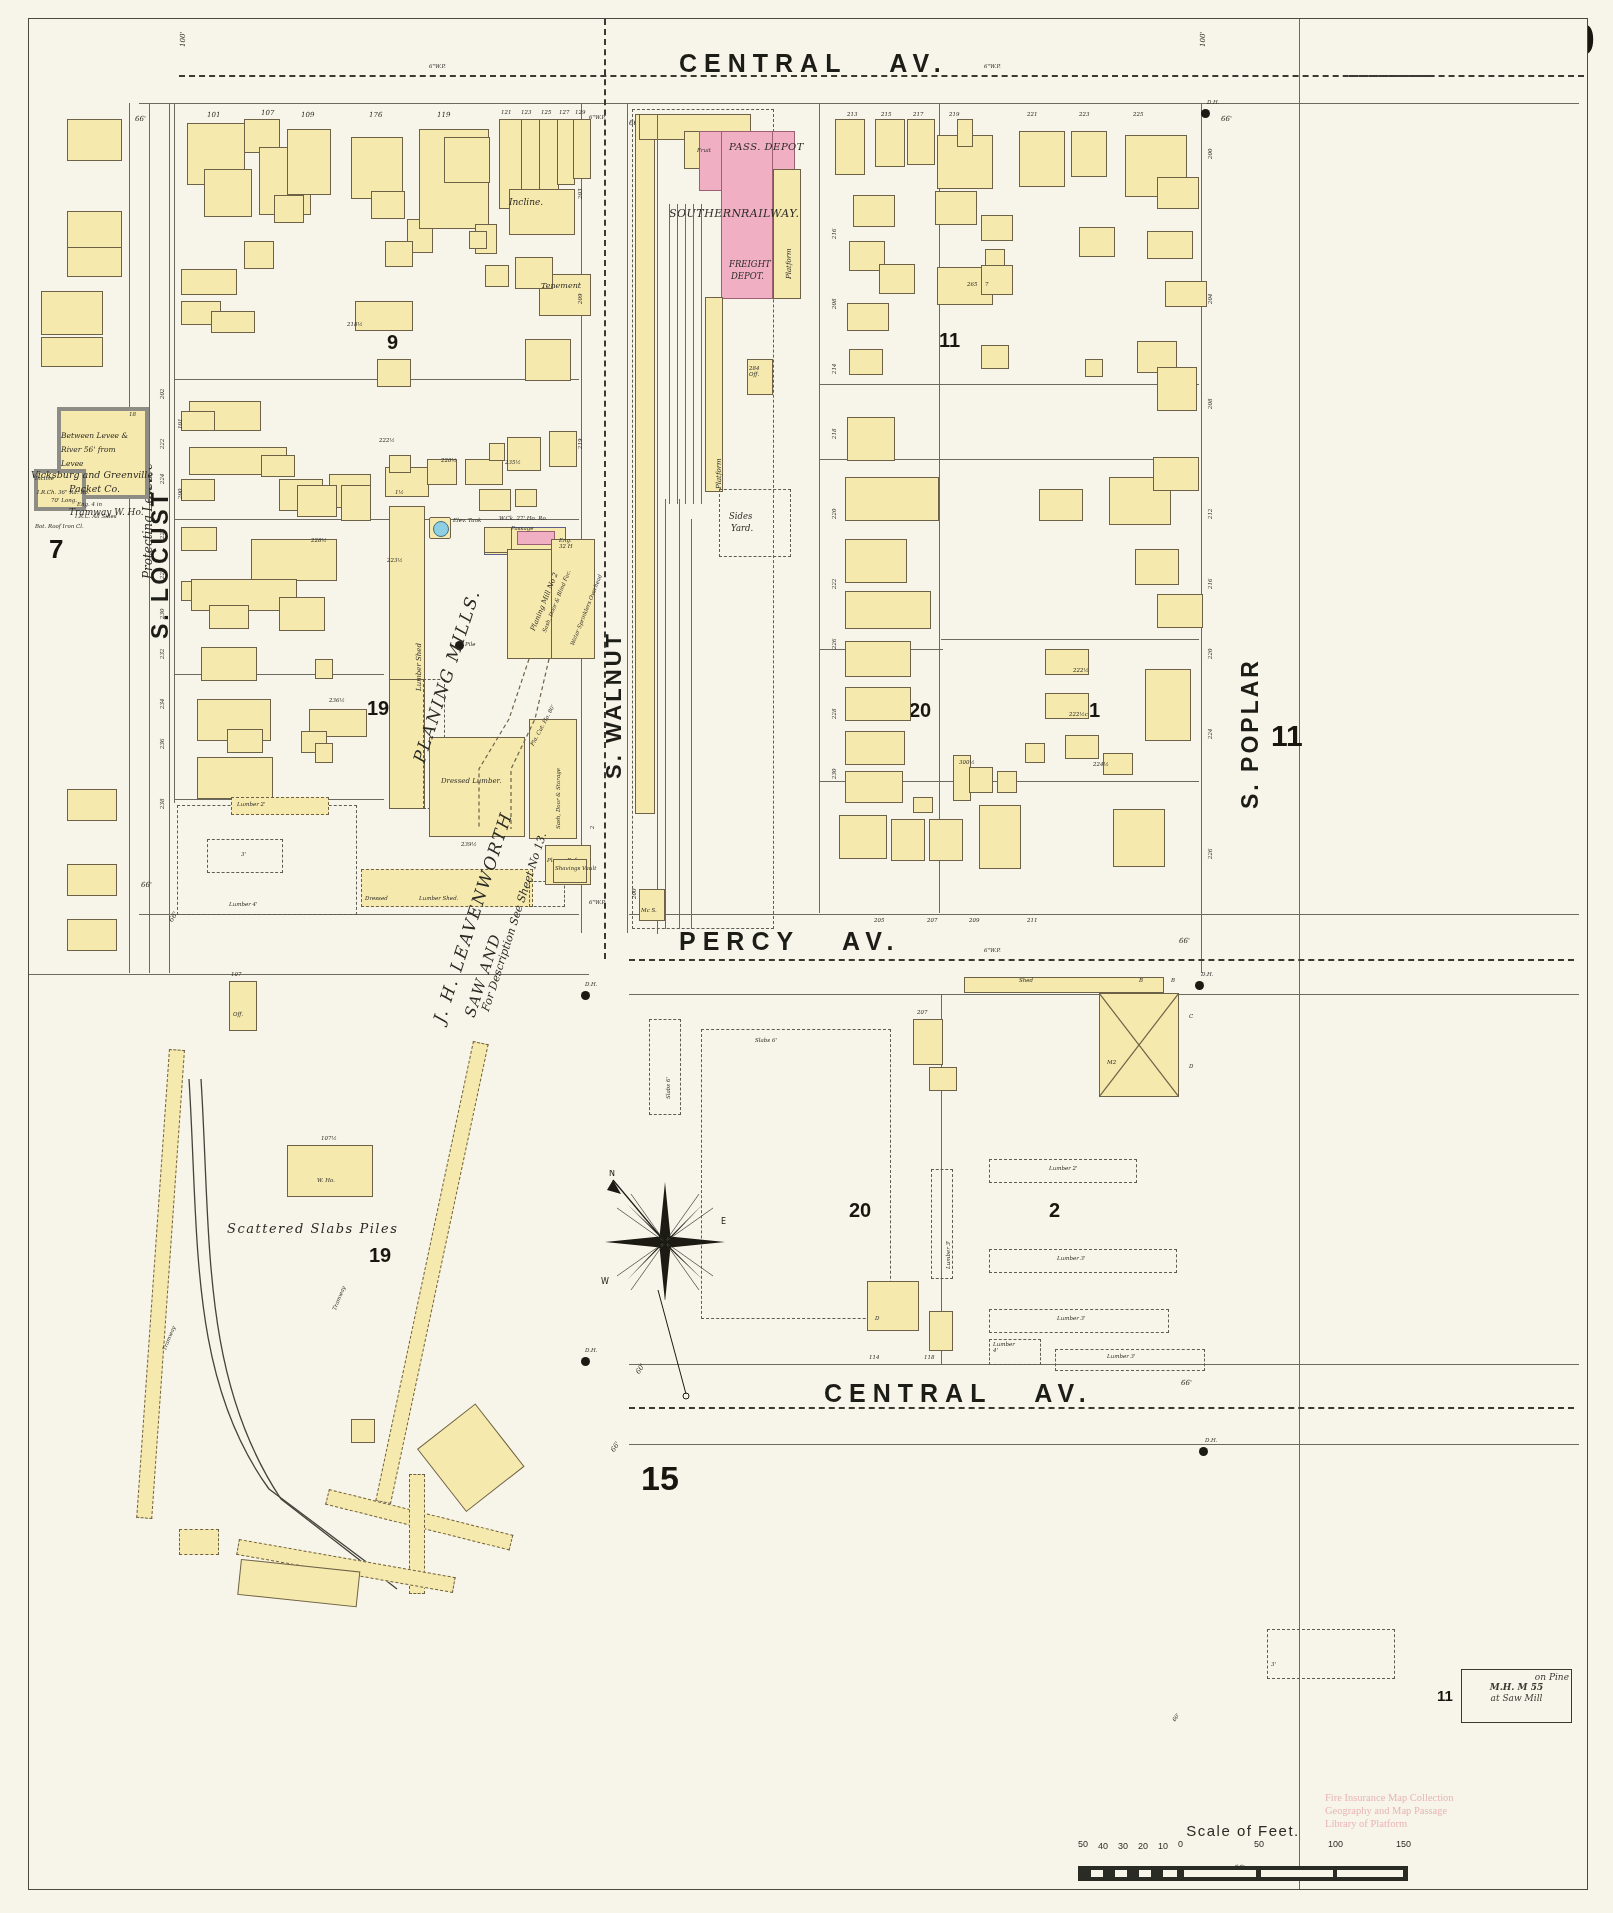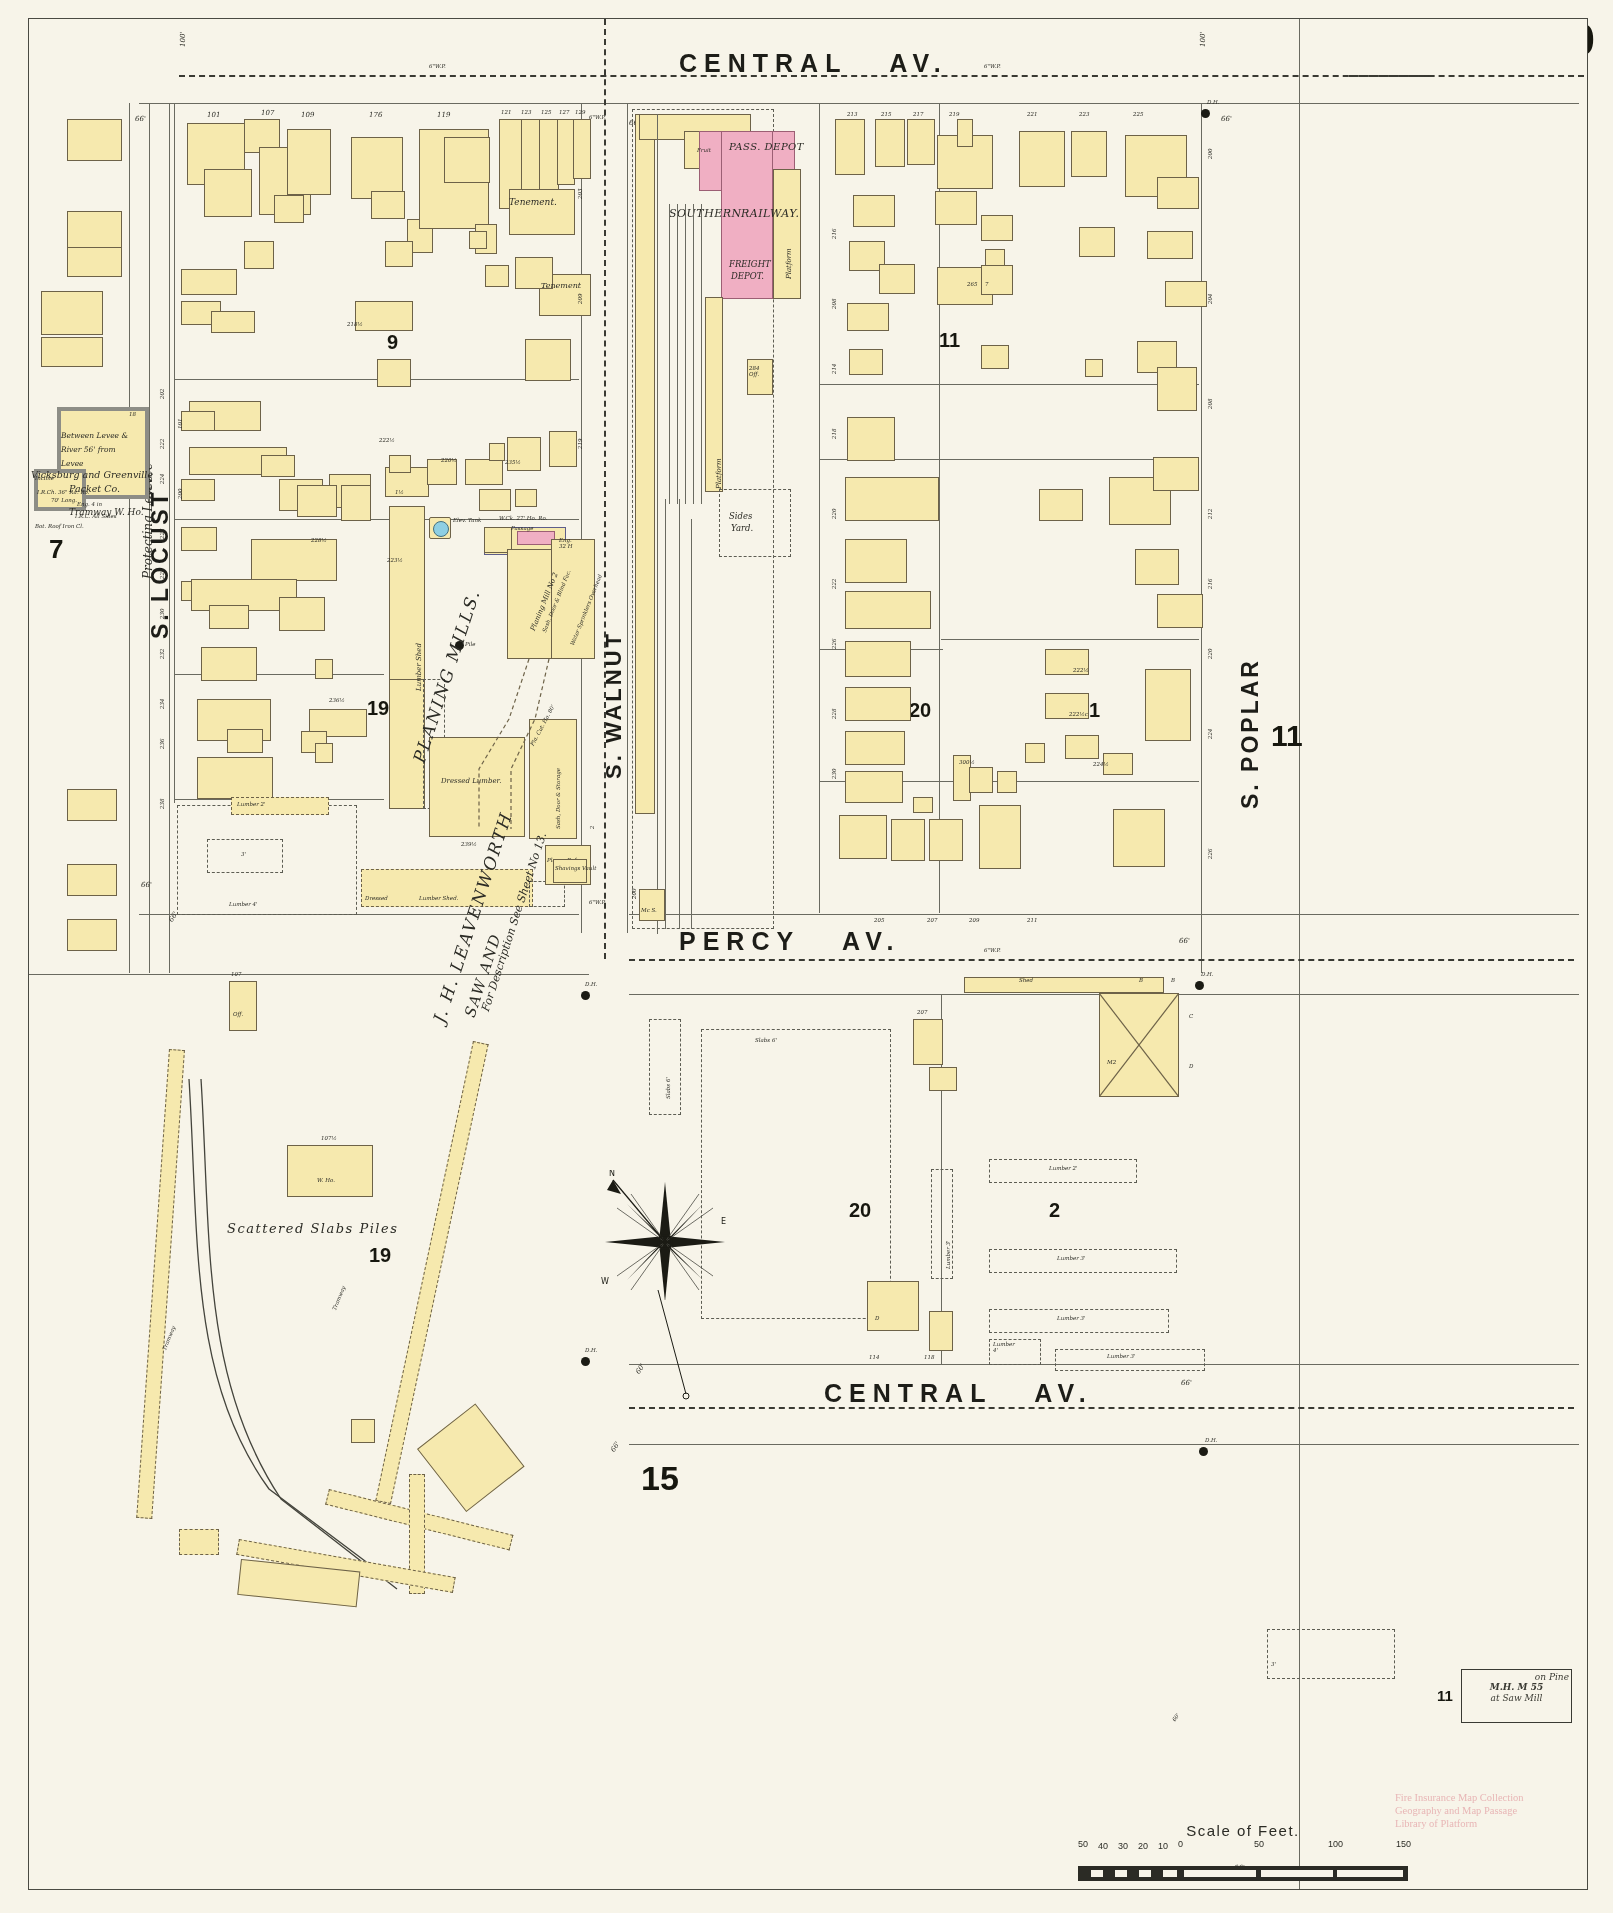--- a/index.html
+++ b/index.html
@@ -58,21 +58,21 @@
   #scalewrap{position:absolute;left:1078px;top:1822px;width:330px;}
   #scaletitle{font-family:"Liberation Sans",sans-serif;font-size:15px;color:#2b2b25;
     text-align:center;letter-spacing:1.5px;}
   #scalebar{position:relative;height:13px;margin-top:13px;
      background:#2b2b25;border:1px solid #2b2b25;}
   #scalebar .w{position:absolute;top:3px;height:7px;background:#f7f4e9;}
   .stick{position:absolute;font-size:9px;color:#2b2b25;font-family:"Liberation Sans",sans-serif;}
   
   #compass{position:absolute;left:600px;top:1170px;width:130px;height:130px;}
   
-  #loc{position:absolute;left:1395px;top:1791px;color:#e8b6b6;font-size:10.5px;
+  #loc{position:absolute;left:1325px;top:1791px;color:#e8b6b6;font-size:10.5px;
        line-height:1.25;font-family:"Liberation Serif",serif;}
   
   #stamp{position:absolute;left:1432px;top:1650px;width:105px;height:48px;
      border:1.5px solid #3a3a33;font-size:9px;color:#3a3a33;
      font-family:"DejaVu Serif",serif;font-style:italic;line-height:1.15;padding:2px;}
   .dot{position:absolute;width:9px;height:9px;border-radius:50%;background:#1b1b14;}
   .vert{transform-origin:left top;}
 </style>
 </head>
 <body>
@@ -236,21 +236,21 @@
     <div class="lbl hand tiny" style="left:178px;top:92px;">101</div>
     <div class="lbl hand tiny" style="left:232px;top:90px;">107</div>
     <div class="lbl hand tiny" style="left:272px;top:92px;">109</div>
     <div class="lbl hand tiny" style="left:340px;top:92px;">176</div>
     <div class="lbl hand tiny" style="left:408px;top:92px;">119</div>
     <div class="lbl hand micro" style="left:472px;top:90px;">121</div>
     <div class="lbl hand micro" style="left:492px;top:90px;">123</div>
     <div class="lbl hand micro" style="left:512px;top:90px;">125</div>
     <div class="lbl hand micro" style="left:530px;top:90px;">127</div>
     <div class="lbl hand micro" style="left:546px;top:90px;">129</div>
-    <div class="lbl hand" style="left:480px;top:178px;font-size:9px;">Tenement.</div>
+    <div class="lbl hand" style="left:480px;top:178px;font-size:9px;">Incline.</div>
     <div class="lbl hand" style="left:512px;top:262px;font-size:8px;">Tenement</div>
     <div class="lbl hand micro vert" style="left:548px;top:180px;transform:rotate(-90deg);">203</div>
     <div class="lbl hand micro vert" style="left:548px;top:285px;transform:rotate(-90deg);">209</div>
     <div class="lbl hand micro vert" style="left:548px;top:430px;transform:rotate(-90deg);">219</div>
     <div class="lbl hand micro vert" style="left:548px;top:600px;transform:rotate(-90deg);">221</div>
     <div class="lbl hand micro vert" style="left:548px;top:540px;transform:rotate(-90deg);">213</div>
     <div class="lbl hand micro vert" style="left:130px;top:380px;transform:rotate(-90deg);">202</div>
     <div class="lbl hand micro vert" style="left:130px;top:430px;transform:rotate(-90deg);">222</div>
     <div class="lbl hand micro vert" style="left:130px;top:465px;transform:rotate(-90deg);">224</div>
     <div class="lbl hand micro vert" style="left:130px;top:520px;transform:rotate(-90deg);">226</div>

